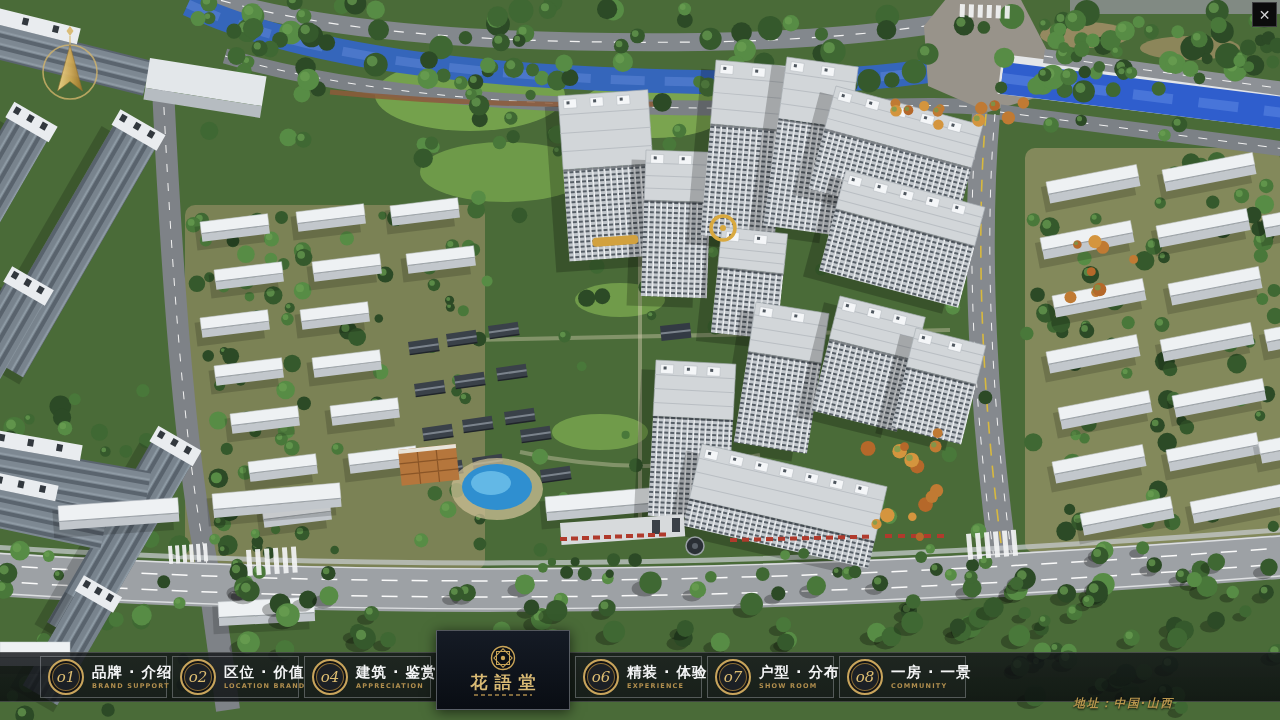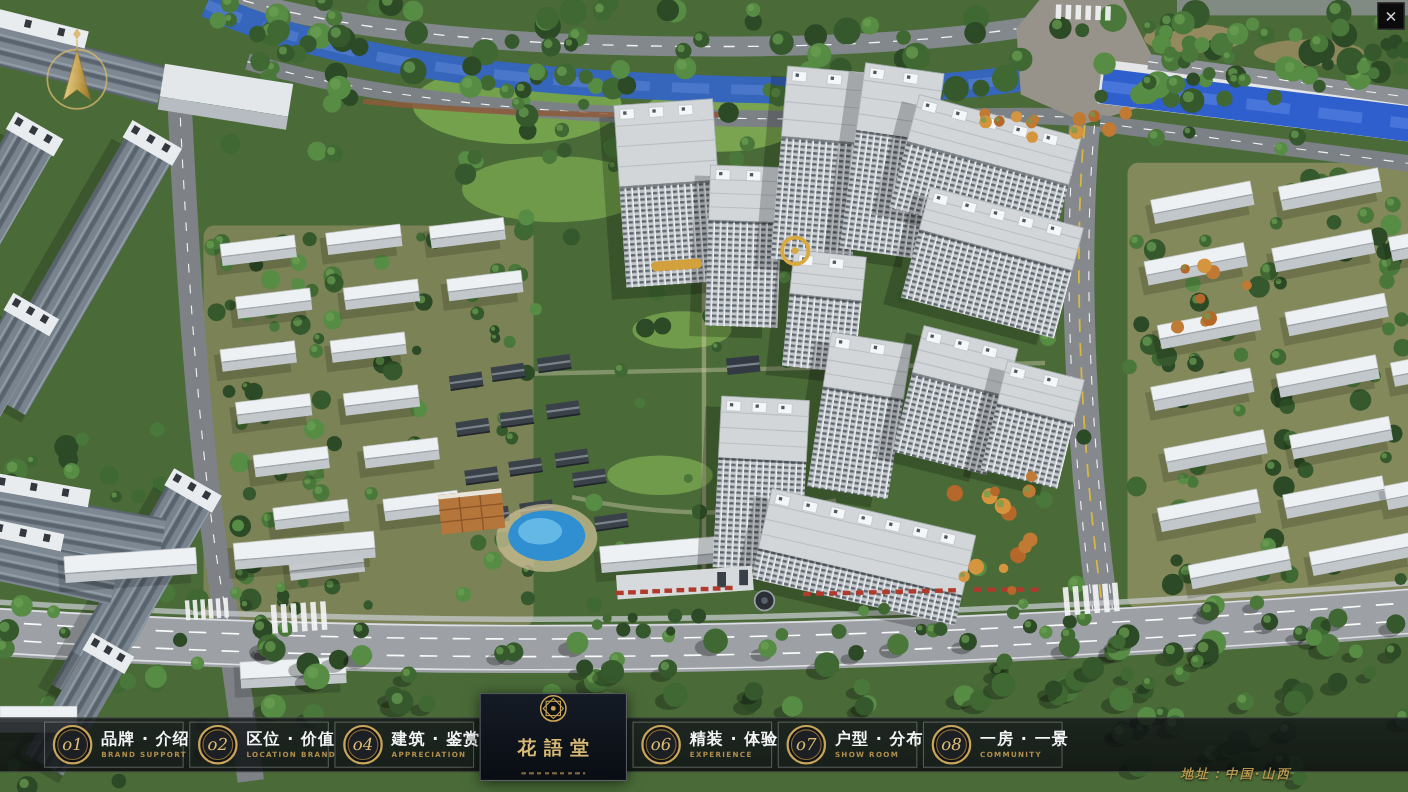--- a/index.html
+++ b/index.html
@@ -20,21 +20,21 @@
          border:2px solid #c9a55c;box-shadow:inset 0 0 0 2px #101215,inset 0 0 0 3px #8a6c35;
          color:#dcbc71;display:flex;align-items:center;justify-content:center;
          font-family:"DejaVu Serif","Liberation Serif",serif;font-style:italic;font-size:15px;}
   .labels{display:flex;flex-direction:column;justify-content:flex-start;min-width:0;}
   .zh{font-size:14.5px;font-weight:bold;color:#f3f4f5;letter-spacing:1px;line-height:1.15;white-space:nowrap;}
   .en{font-size:6.5px;color:#b08e4e;letter-spacing:1.2px;margin-top:2px;white-space:nowrap;font-weight:bold;}
 
   .logo-box{width:132px;height:78px;flex:0 0 auto;margin-top:-14px;cursor:pointer;
             background:linear-gradient(180deg,#151b25,#090d13);
             border:1px solid rgba(195,200,205,.4);box-shadow:0 2px 12px rgba(0,0,0,.6);
-            display:flex;flex-direction:column;align-items:center;justify-content:flex-start;gap:11px;}
+            display:flex;flex-direction:column;align-items:center;justify-content:center;gap:0;}
   .logo-title{font-size:17px;color:#d9ba74;letter-spacing:7px;text-indent:7px;font-weight:bold;
               font-family:"DejaVu Serif","Liberation Serif",serif;white-space:nowrap;}
   .logo-sub{width:58px;height:2px;opacity:.75;
             background:repeating-linear-gradient(90deg,#a8884a 0 4px,transparent 4px 7px);}
 
   .address{position:absolute;top:696px;right:106px;color:#b9974e;font-size:11.5px;font-weight:bold;
            letter-spacing:2px;text-shadow:0 1px 2px rgba(0,0,0,.9);white-space:nowrap;font-style:italic;}
 
   .compass{position:absolute;left:40px;top:26px;width:60px;height:78px;opacity:.92;}
 

